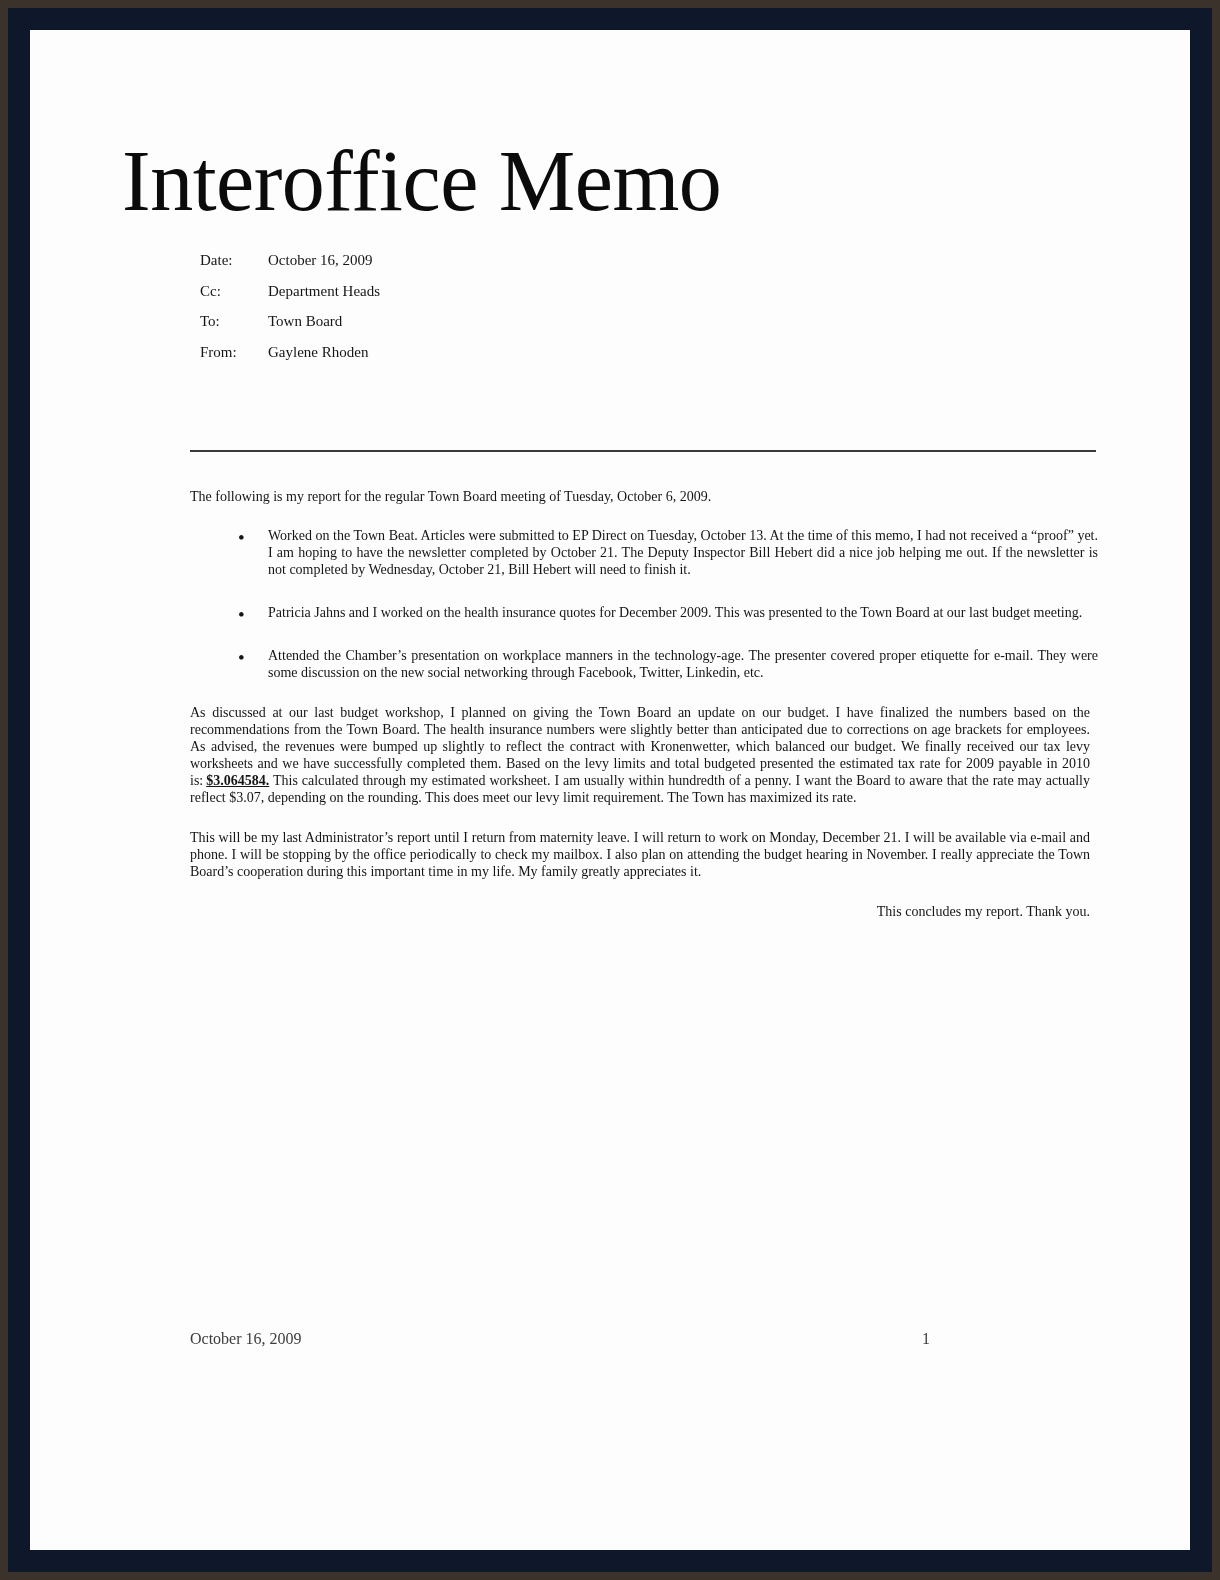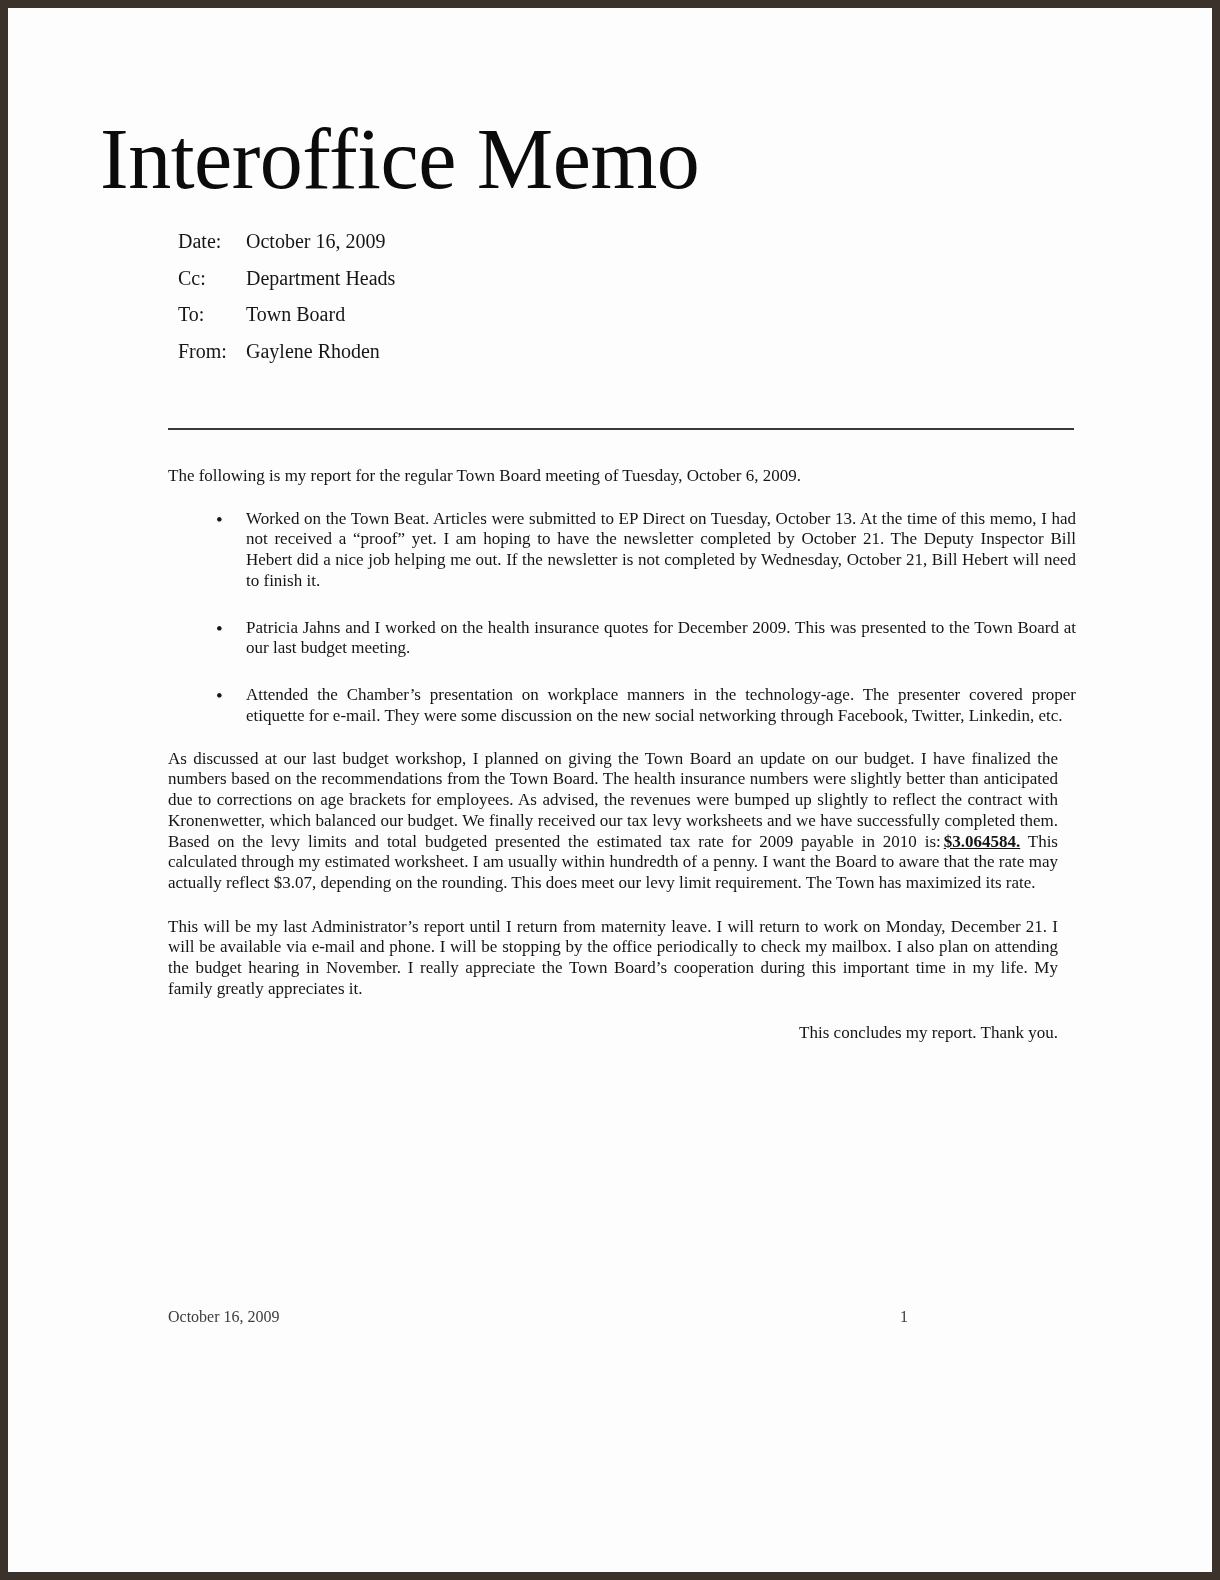--- a/index.html
+++ b/index.html
@@ -18,20 +18,21 @@
     padding: 8px;
     overflow: hidden;
     font-family: "Liberation Serif", "DejaVu Serif", serif;
   }
 
   .orange-frame {
     width: 100%;
     height: 100%;
     box-sizing: border-box;
     background: #0f172a;      
+    padding: 22px;
   }
 
   .sheet {
     position: relative;
     width: 100%;
     height: 100%;
     box-sizing: border-box;
     background: #fdfdfd;
     overflow: hidden;
   }
@@ -53,21 +54,21 @@
   .fields {
     position: absolute;
     left: 170px;
     top: 222px;
     width: 620px;
   }
   .field-row {
     display: flex;
     align-items: baseline;
     margin-bottom: 13.5px;
-    font-size: 20px;
+    font-size: 15px;
     color: #161616;
   }
   .field-label {
     width: 68px;
     flex: 0 0 68px;
   }
   .field-value {
     flex: 1 1 auto;
   }
 
@@ -80,21 +81,21 @@
     height: 0;
     border-top: 2px solid #3a3a3a;
   }
 
   
   .body-block {
     position: absolute;
     left: 160px;
     top: 458px;
     width: 908px;
-    font-size: 17px;
+    font-size: 14px;
     line-height: 1.22;
     color: #151515;
   }
 
   .intro {
     margin: 0 0 22px 0;
   }
 
   .bullets {
     list-style: none;
@@ -113,21 +114,21 @@
     left: 48px;
     top: -1px;
     font-size: 19px;
     line-height: inherit;
   }
   .bullets li:last-child {
     margin-bottom: 22px;
   }
 
   .para {
-    margin: 0 18px 23px 0;
+    margin: 0 8px 23px 0;
     text-align: justify;
   }
   .para.last-line {
     text-align: right;
     margin-bottom: 0;
   }
 
   .amount {
     font-weight: bold;
     text-decoration: underline;

